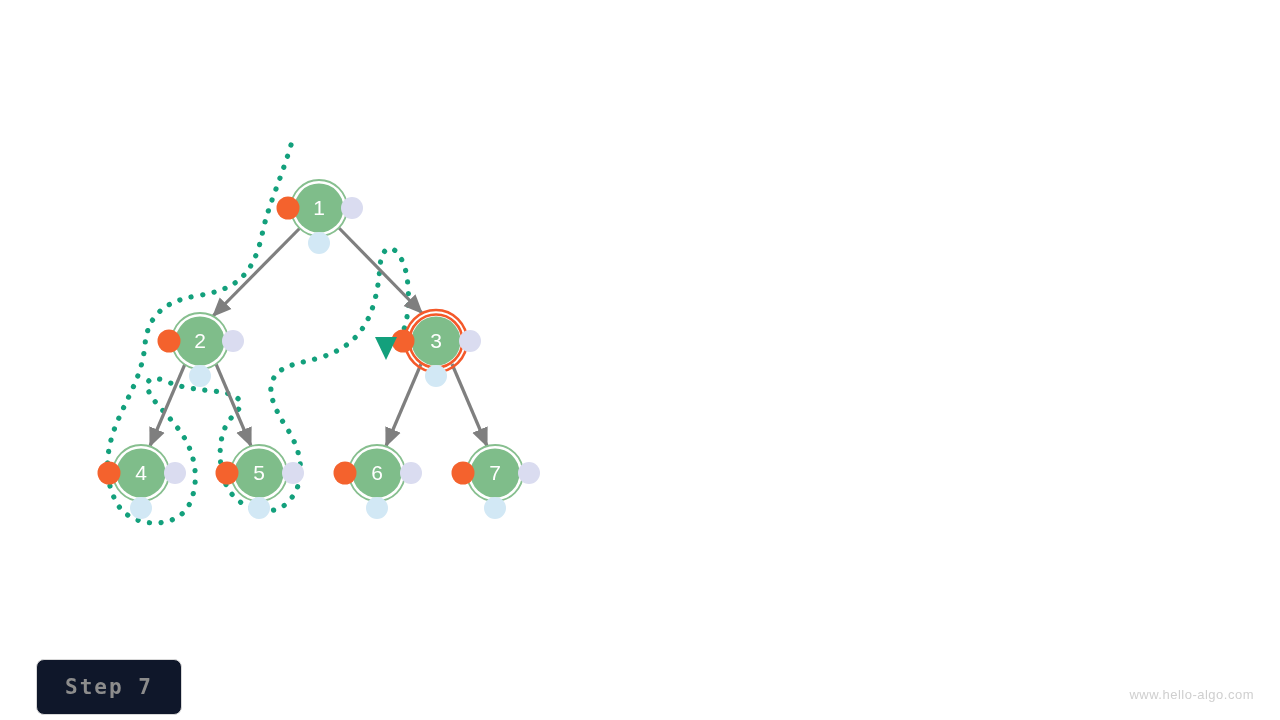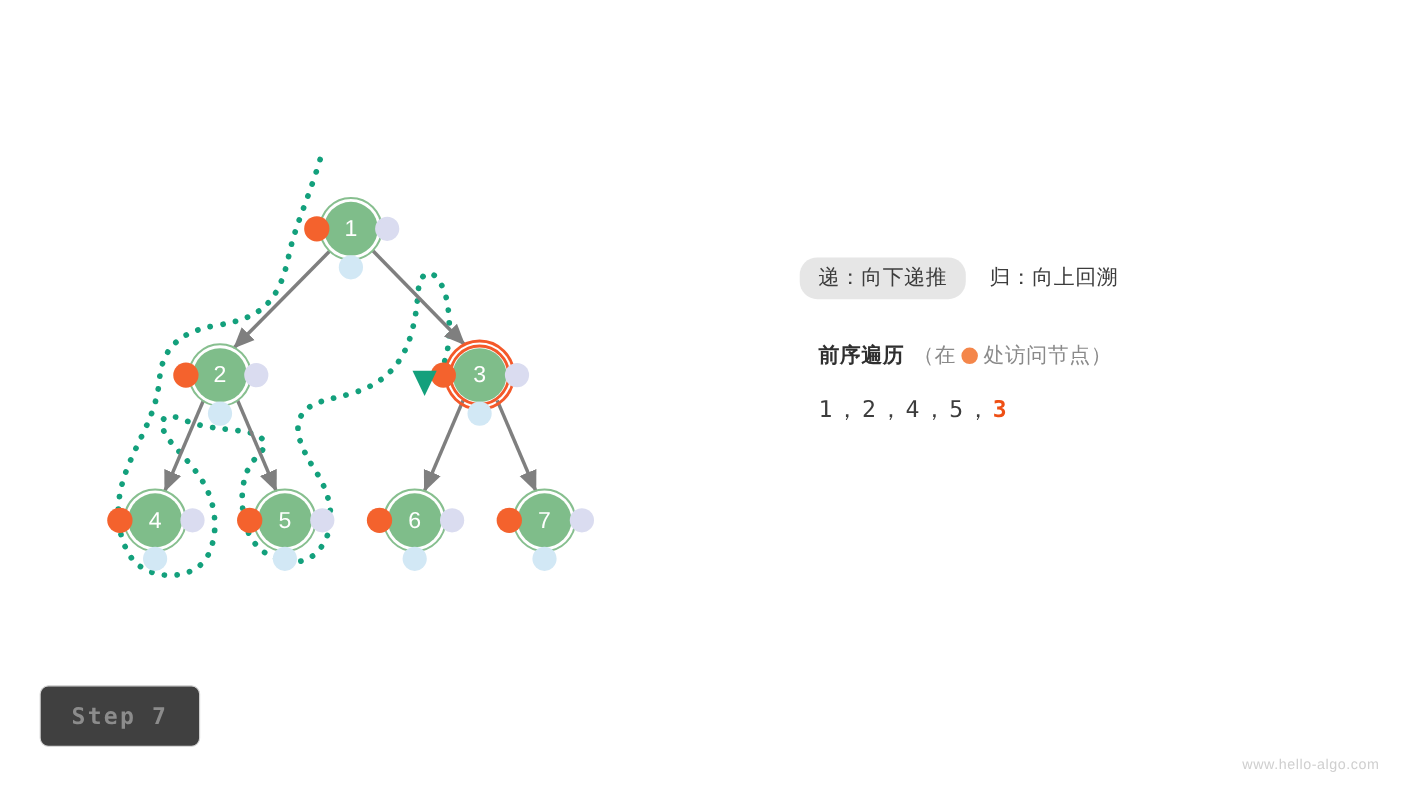--- a/index.html
+++ b/index.html
@@ -96,26 +96,26 @@
     font-size: 21px;
     color: #3c3c3c;
     letter-spacing: 3px;
   }
   #traversal-seq .cur { color: #ee4f14; font-weight: bold; }
 
   
   #step-badge {
     position: absolute;
     left: 36px;
-    top: 623px;
+    top: 659px;
     width: 144px;
     height: 54px;
     border: 1px solid #d8d8d8;
     border-radius: 8px;
-    background: #404040;
+    background: #0f172a;
     display: flex;
     align-items: center;
     justify-content: center;
   }
   #step-badge-text {
     font-family: "DejaVu Sans Mono", "Liberation Mono", monospace;
     font-size: 21px;
     font-weight: bold;
     color: #8c8c8c;
     letter-spacing: 2px;
@@ -236,36 +236,20 @@
     <g>
       <circle cx="495" cy="473" r="28" fill="none" stroke="#87bf8f" stroke-width="1.8"></circle>
       <circle cx="495" cy="473" r="24.5" fill="#7fbd8a"></circle>
       <circle cx="529" cy="473" r="11" fill="#dadcf0"></circle>
       <circle cx="495" cy="508" r="11" fill="#d2e8f5"></circle>
       <circle cx="463" cy="473" r="11.5" fill="#f4622d"></circle>
       <text class="node-label" x="495" y="474">7</text>
     </g>
   </svg>
 
-  <div id="info-panel">
-
-    <div class="legend-line" id="legend-down">递：向下递推</div>
-
-    <div class="legend-line" id="legend-up">归：向上回溯</div>
-
-    <div id="traversal-block">
-      <div id="traversal-title">
-        <span class="strong">前序遍历</span><span class="muted" style="margin-left:8px">（在</span><span class="inline-dot"></span><span class="muted">处访问节点）</span>
-      </div>
-
-      <div id="traversal-seq">
-        <span>1，2，4，5，</span><span class="cur">3</span>
-      </div>
-    </div>
-  </div>
 
   <div id="step-badge">
     <span id="step-badge-text">Step 7</span>
   </div>
 
   <div id="watermark">www.hello-algo.com</div>
 
 </div>
 
 </body></html>

